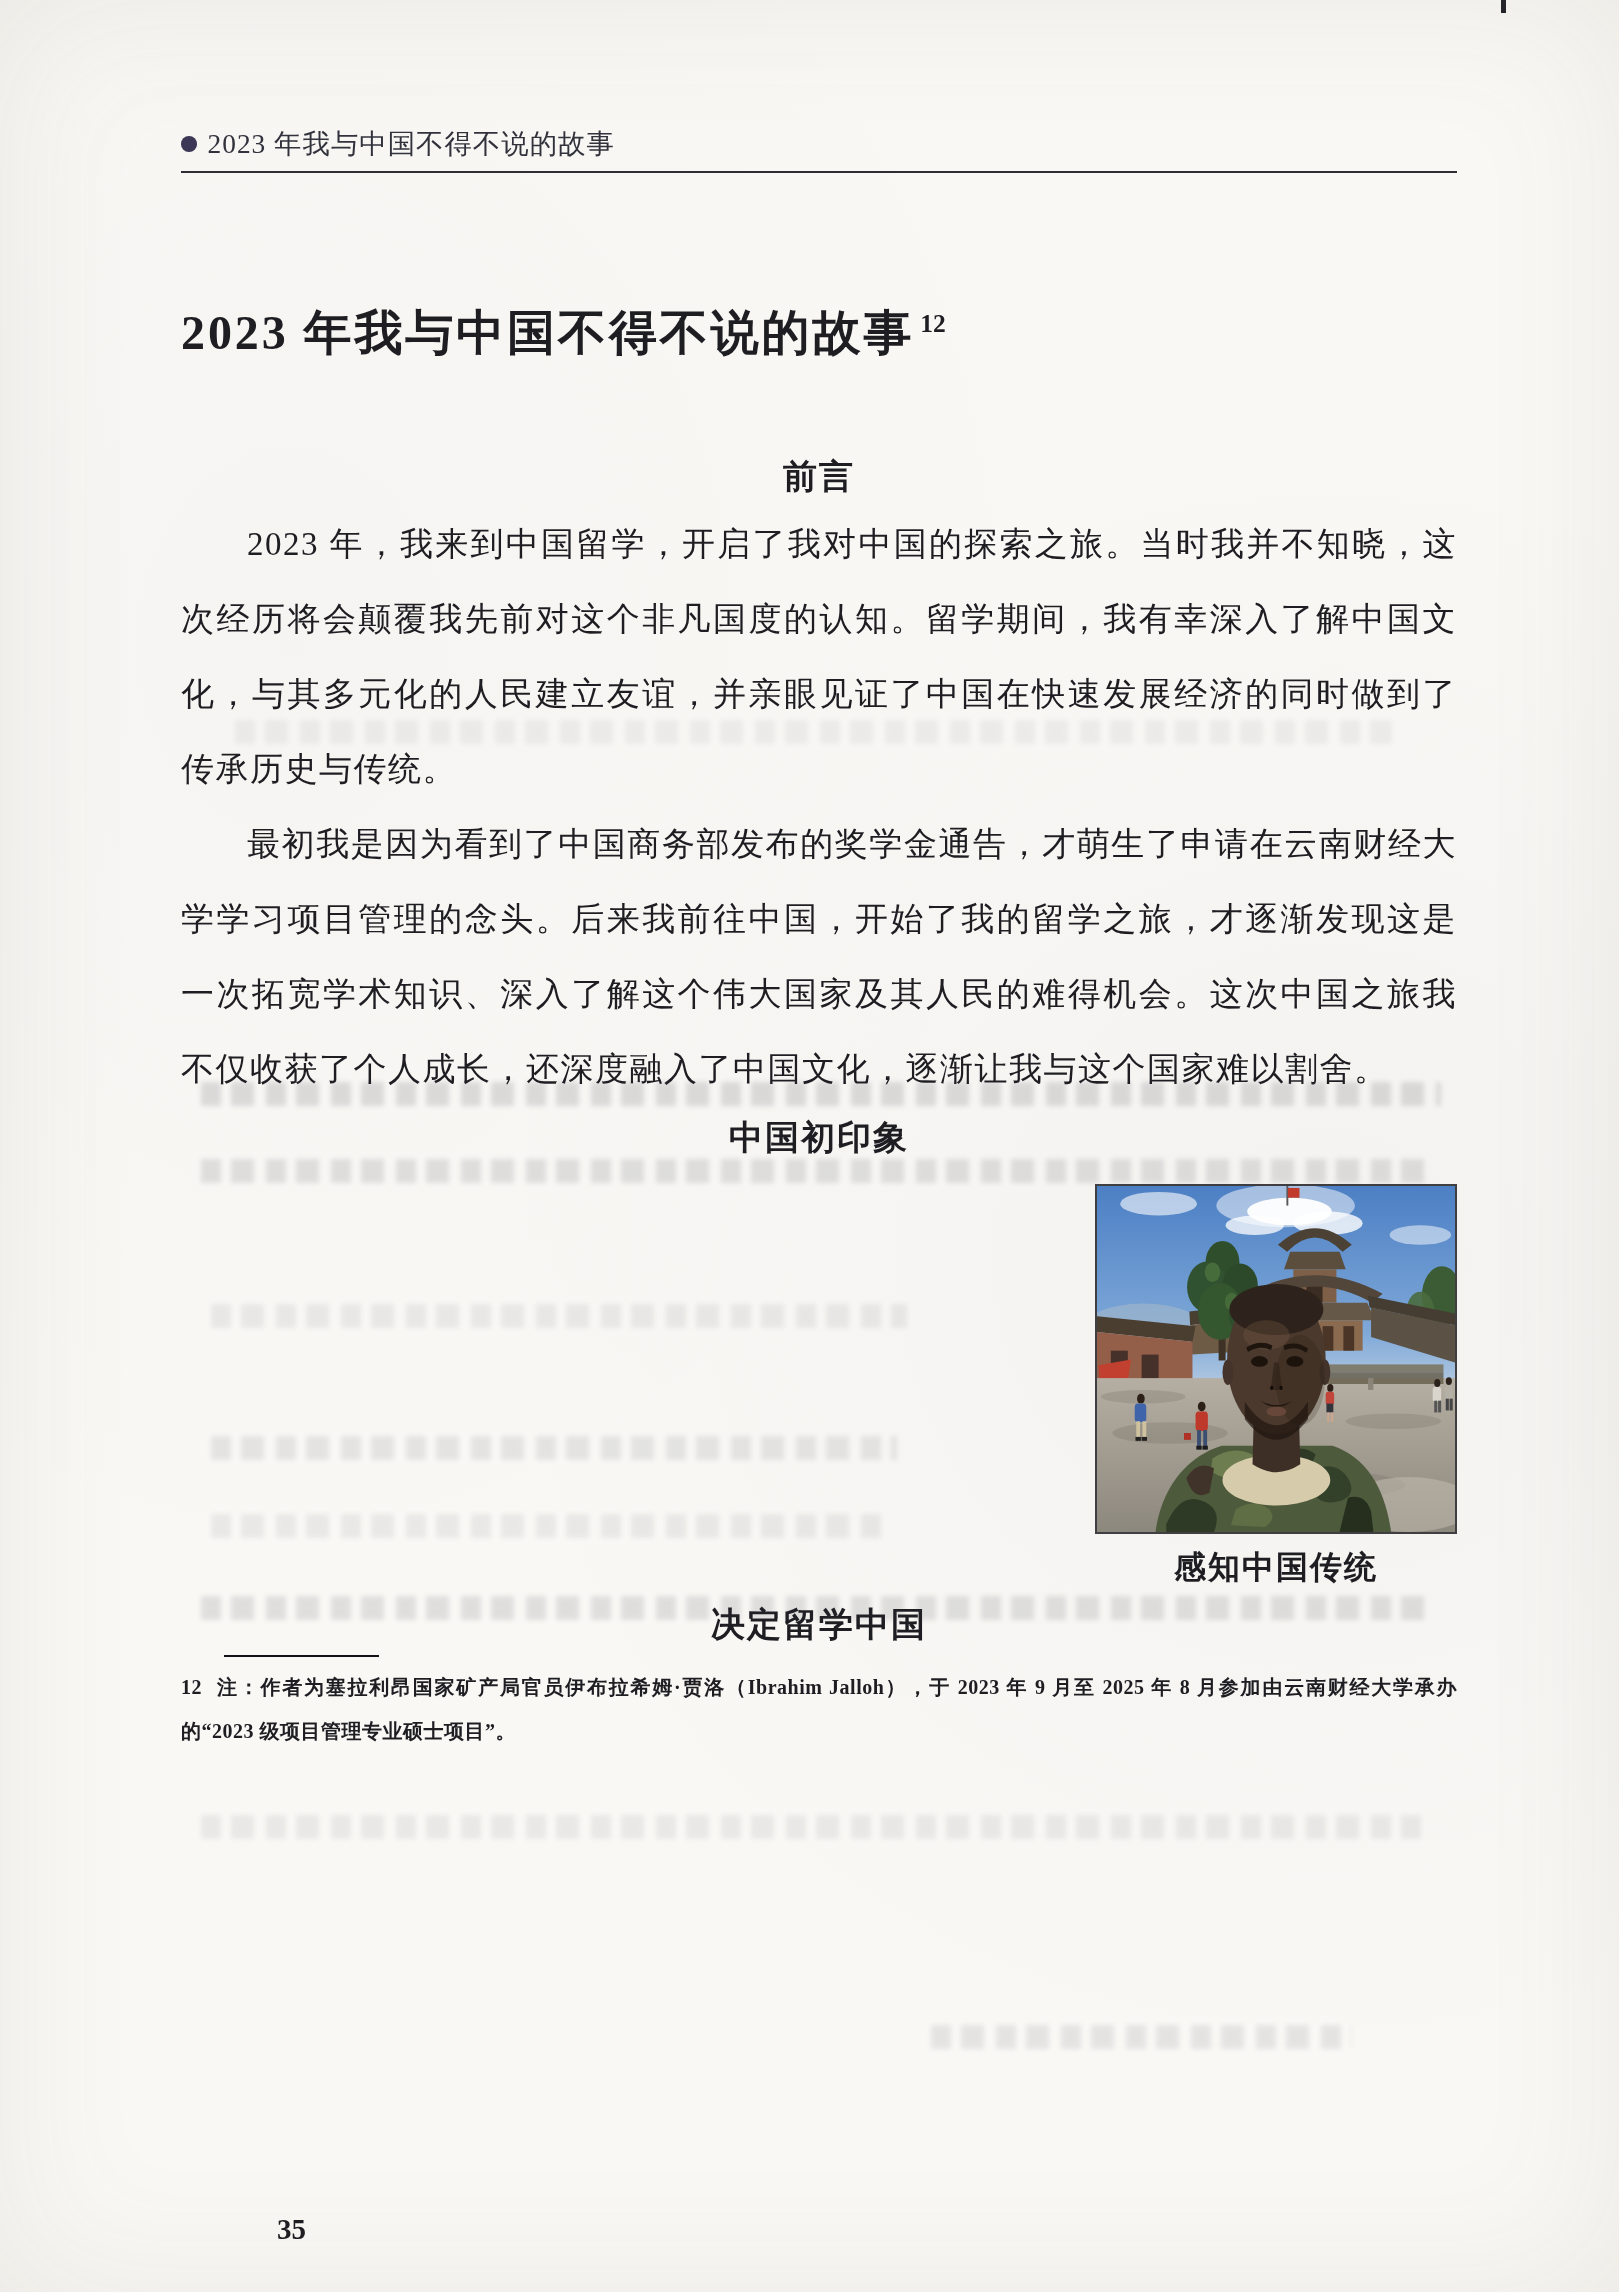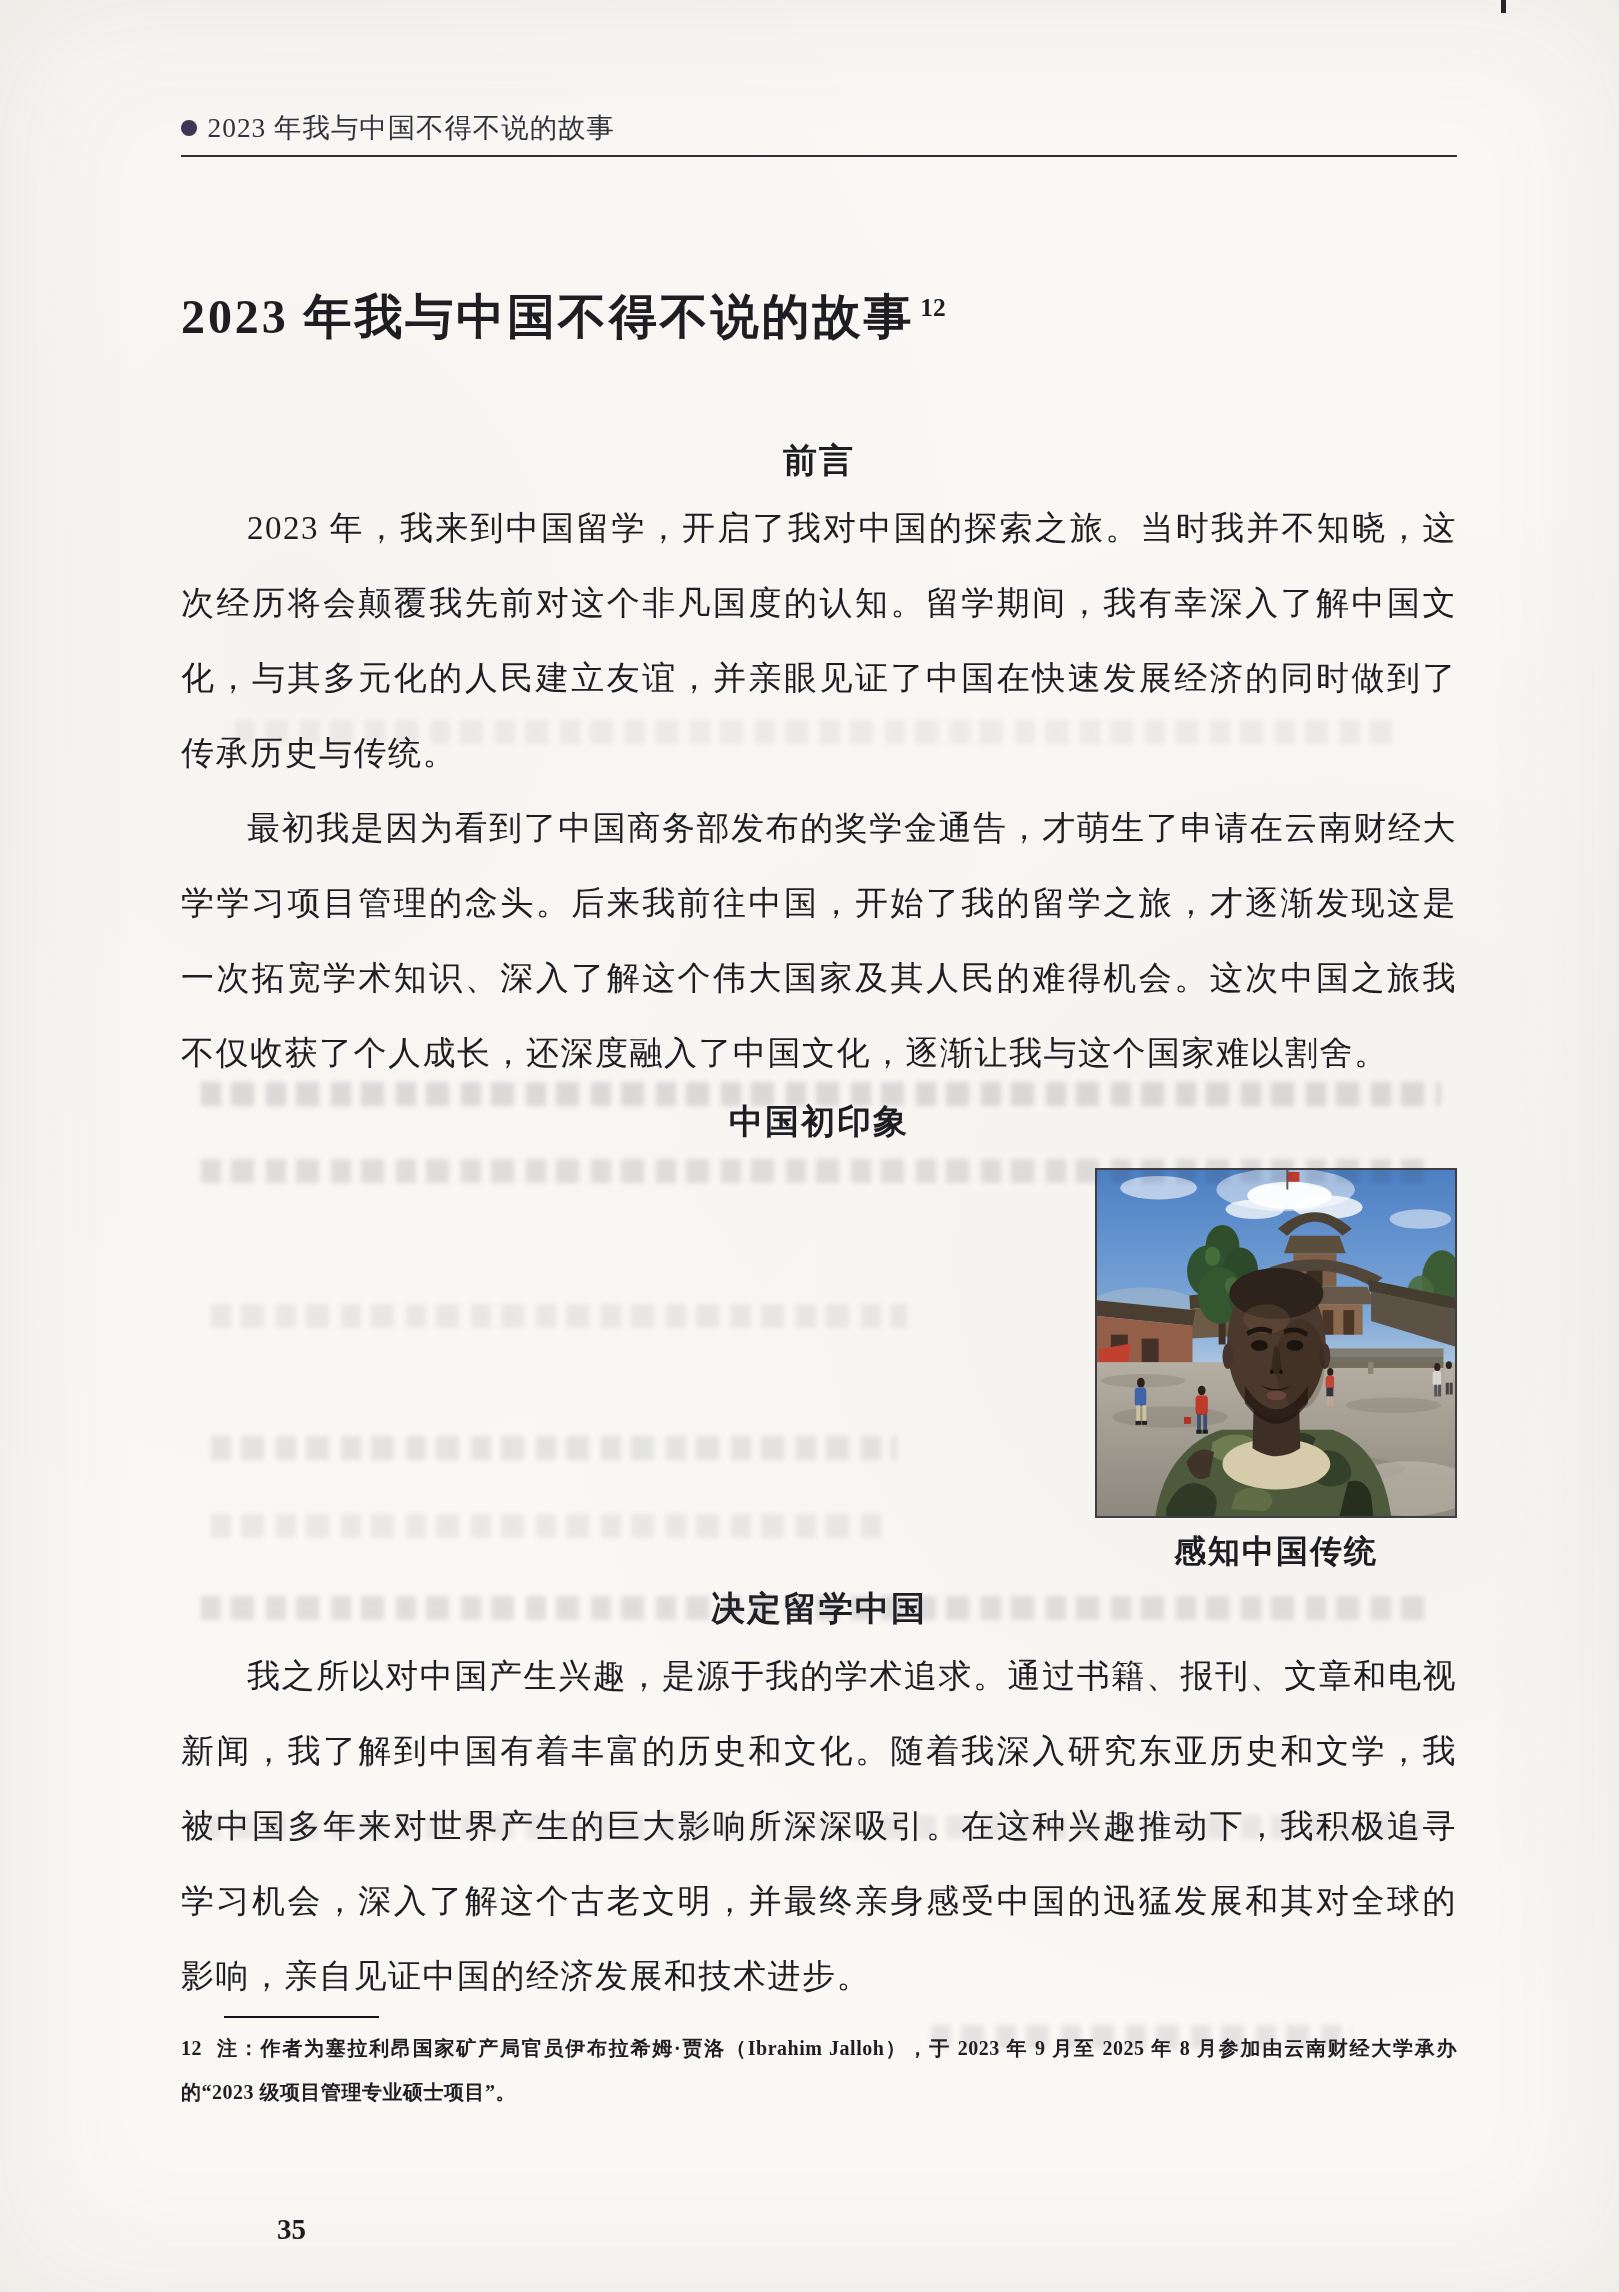--- a/index.html
+++ b/index.html
@@ -7,21 +7,21 @@
     width:1619px;height:2293px;
     background:#f8f7f4;
     font-family:"Liberation Serif","DejaVu Serif",serif;
     color:#1d1d22;
     overflow:hidden;
   }
   .page{
     position:relative;
     width:1619px;height:2293px;
     box-sizing:border-box;
-    padding:0 162px 0 181px;
+    padding:16px 162px 0 181px;
     background:
       radial-gradient(ellipse at 18% 28%, rgba(70,70,80,0.02), transparent 42%),
       radial-gradient(ellipse at 82% 55%, rgba(70,70,80,0.03), transparent 46%),
       #f9f8f5;
   }
   .vignette{position:absolute;inset:0;box-shadow:inset 0 0 147px rgba(90,85,70,.09);pointer-events:none;}
   .corner-mark{position:absolute;left:1501px;top:0;width:4.9px;height:12.7px;background:#23232b;}
   
   .ghost{
     position:absolute;height:23.5px;pointer-events:none;
@@ -231,21 +231,20 @@
             <path d="M192,220 Q233,268 274,220 L274,238 Q233,280 192,238 Z" fill="#20160f" opacity=".7"></path>
           </g>
         </svg>
       </div>
       <figcaption>感知中国传统</figcaption>
     </figure>
     <div class="clear"></div>
   </div>
 
   <h2 class="section-heading">决定留学中国</h2>
-  <p class="body-par">我之所以对中国产生兴趣，是源于我的学术追求。通过书籍、报刊、文章和电视新闻，我了解到中国有着丰富的历史和文化。随着我深入研究东亚历史和文学，我被中国多年来对世界产生的巨大影响所深深吸引。在这种兴趣推动下，我积极追寻学习机会，深入了解这个古老文明，并最终亲身感受中国的迅猛发展和其对全球的影响，亲自见证中国的经济发展和技术进步。</p>
 
   <div class="footnote">
     <div class="footnote-rule"></div>
     <p><span class="fn-marker">12</span><span>注：作者为塞拉利昂国家矿产局官员伊布拉希姆·贾洛（Ibrahim Jalloh），于 2023 年 9 月至 2025 年 8 月参加由云南财经大学承办的“2023 级项目管理专业硕士项目”。</span></p>
   </div>
 
   <div class="page-number">35</div>
   <div class="vignette"></div>
 </div>
 

